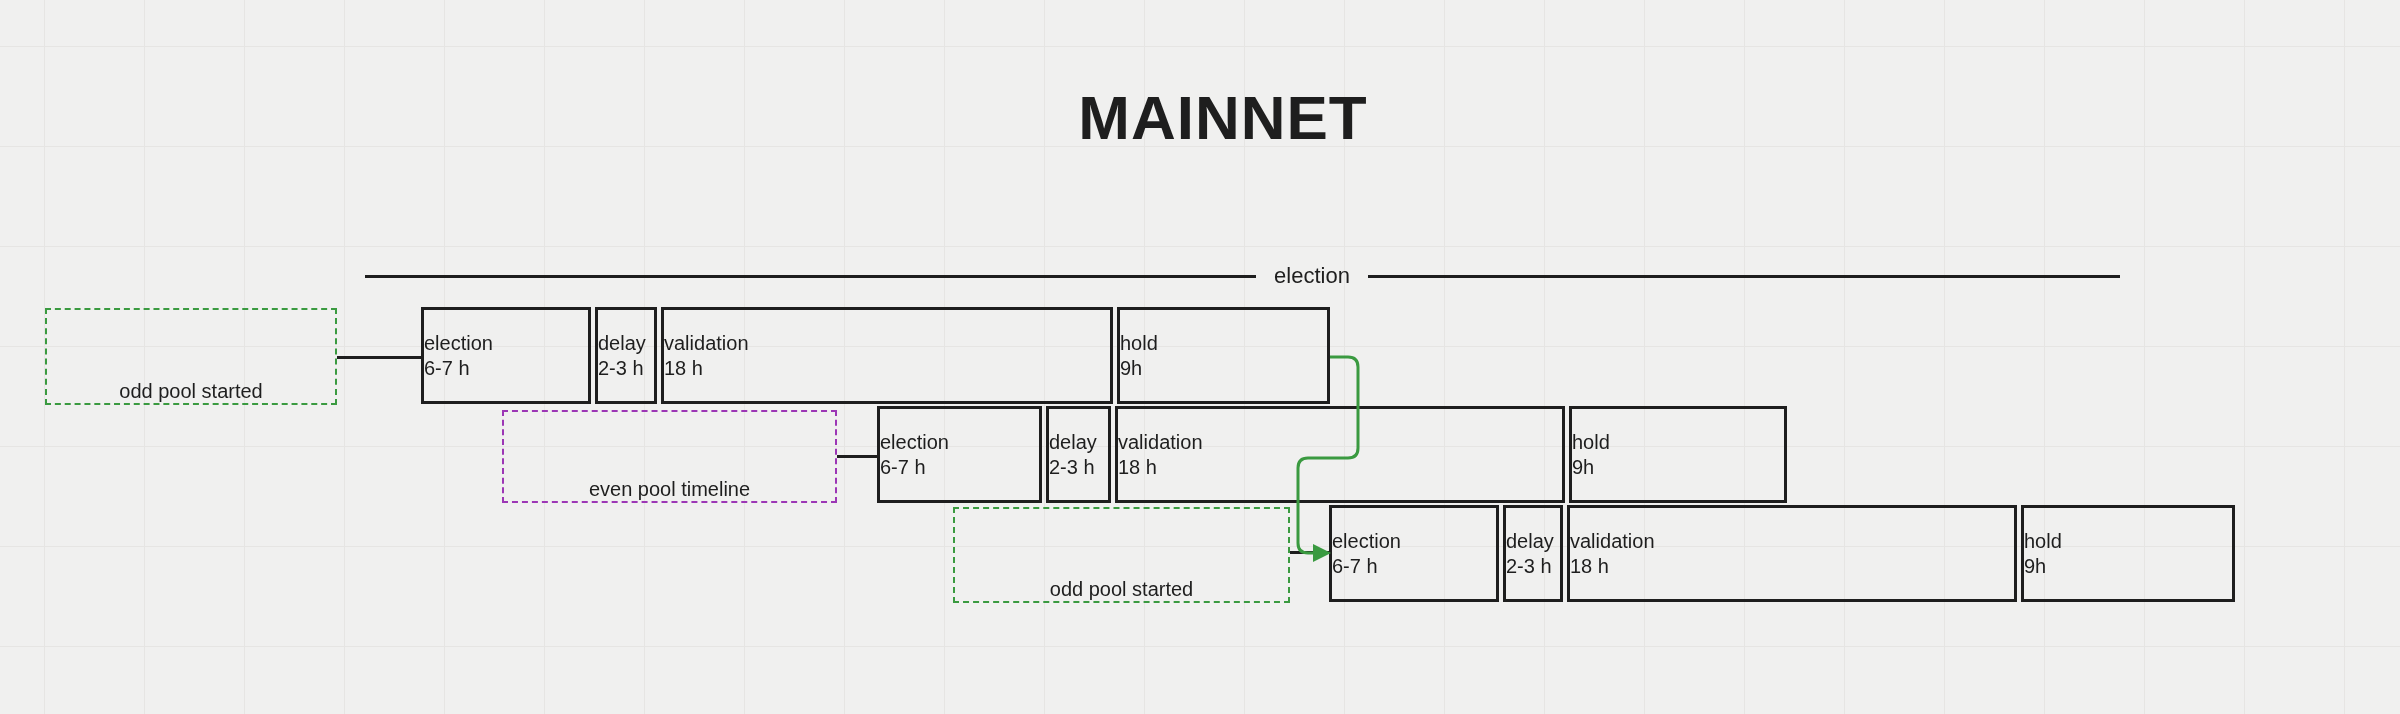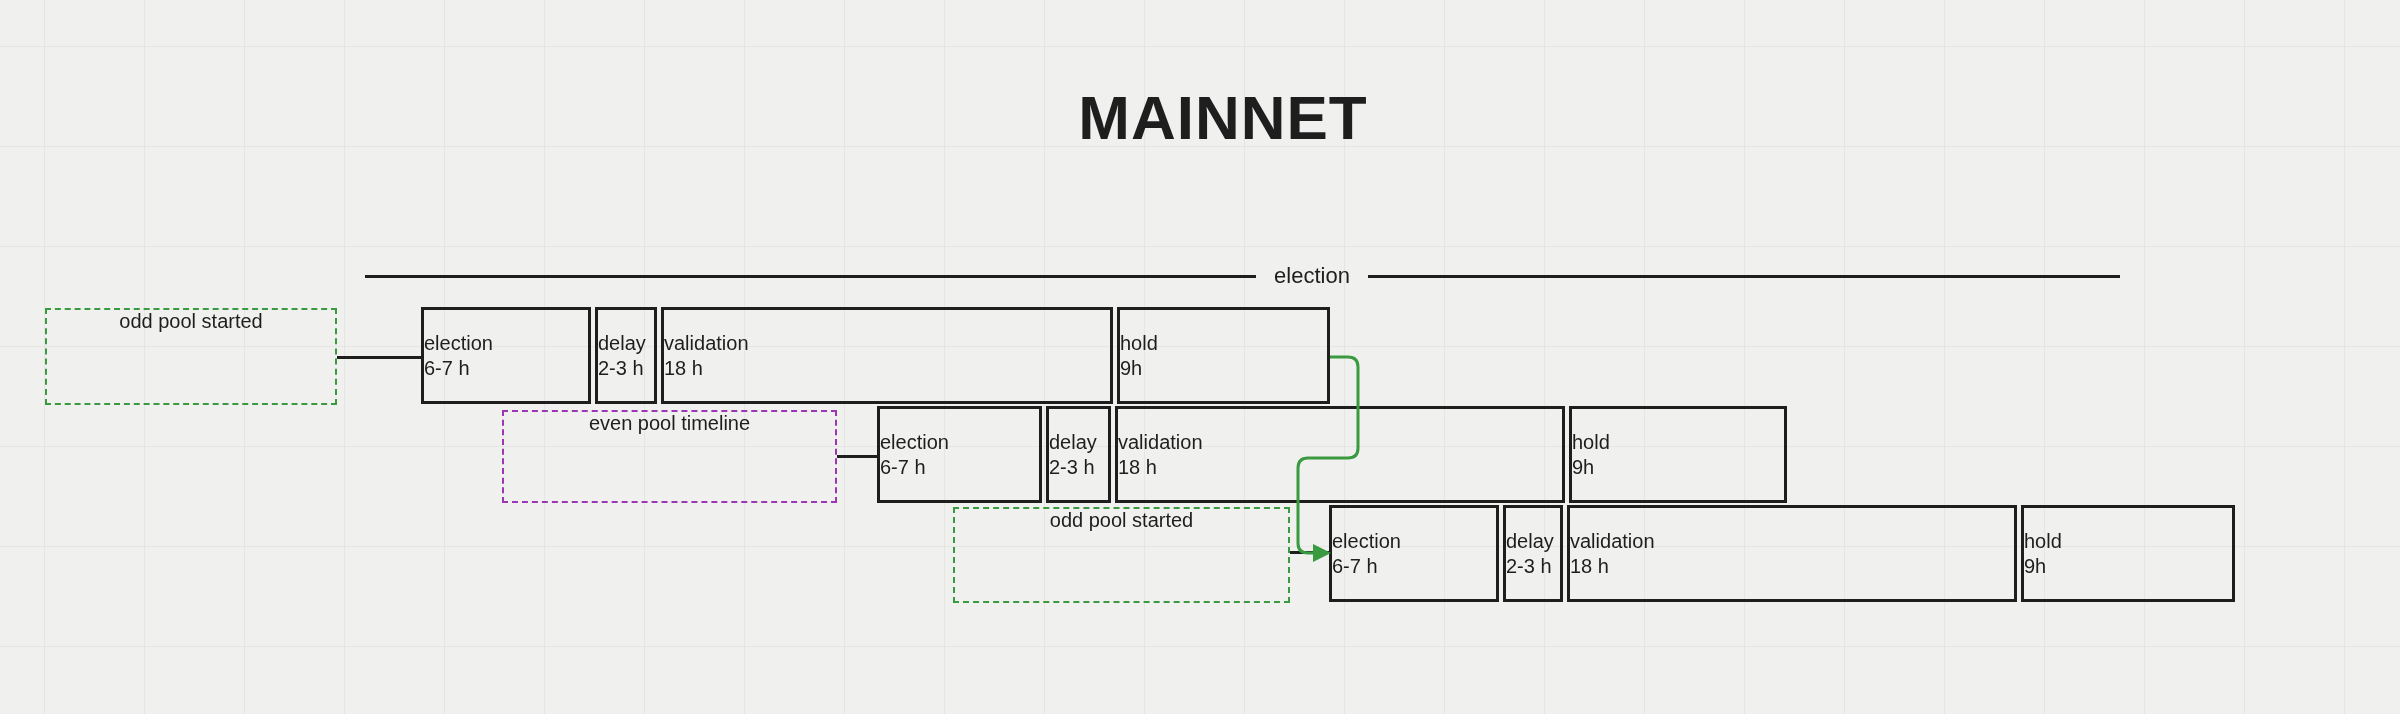--- a/index.html
+++ b/index.html
@@ -25,21 +25,21 @@
     position:absolute;top:275px;height:3px;
     background:var(--stroke,#1e1e1e);
   }
   .tl-label{
     position:absolute;left:1251px;top:263px;width:122px;
     text-align:center;font-size:22px;color:var(--stroke,#1e1e1e);
   }
   .pool{
     position:absolute;box-sizing:border-box;
     border:2.5px dashed var(--green,#3a9a40);
-    display:flex;align-items:flex-start;justify-content:center;
+    display:flex;align-items:flex-end;justify-content:center;
     font-size:20px;
   }
   .pool.purple{border-color:var(--purple,#9c36b5);}
   .phase{
     position:absolute;box-sizing:border-box;height:97px;
     border:3px solid var(--stroke,#1e1e1e);
     display:flex;flex-direction:column;align-items:flex-start;justify-content:center;
     font-size:20px;line-height:25px;text-align:center;
   }
   .conn{

